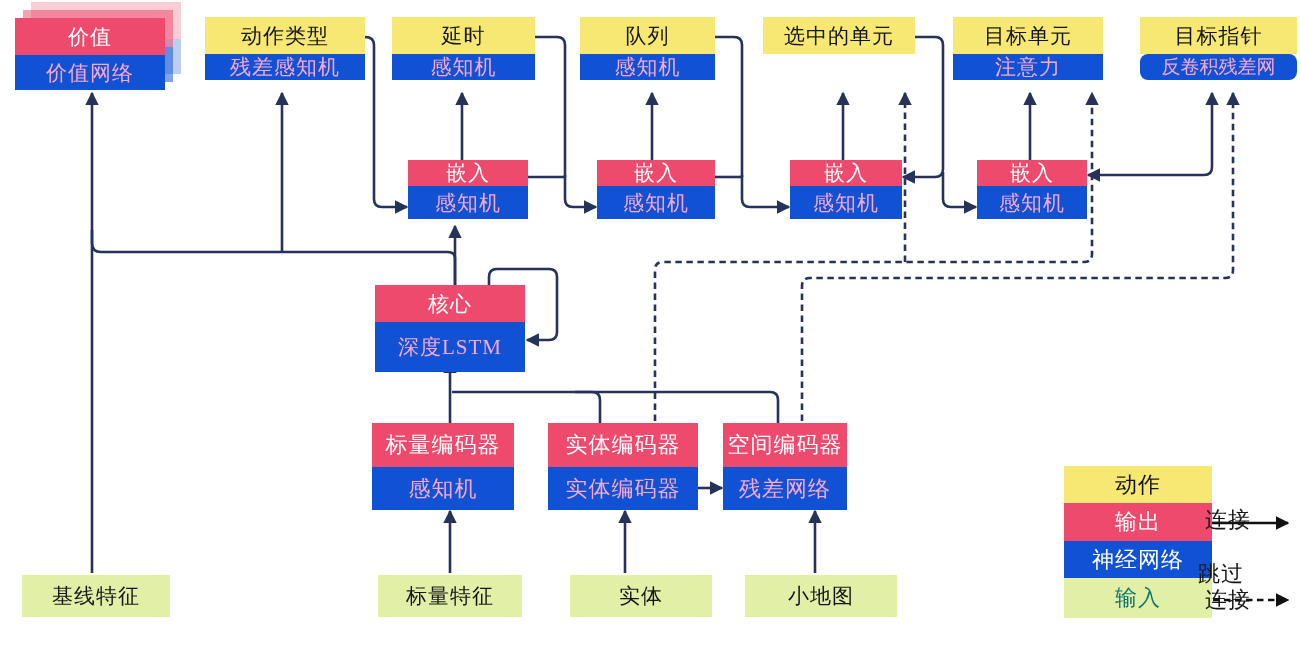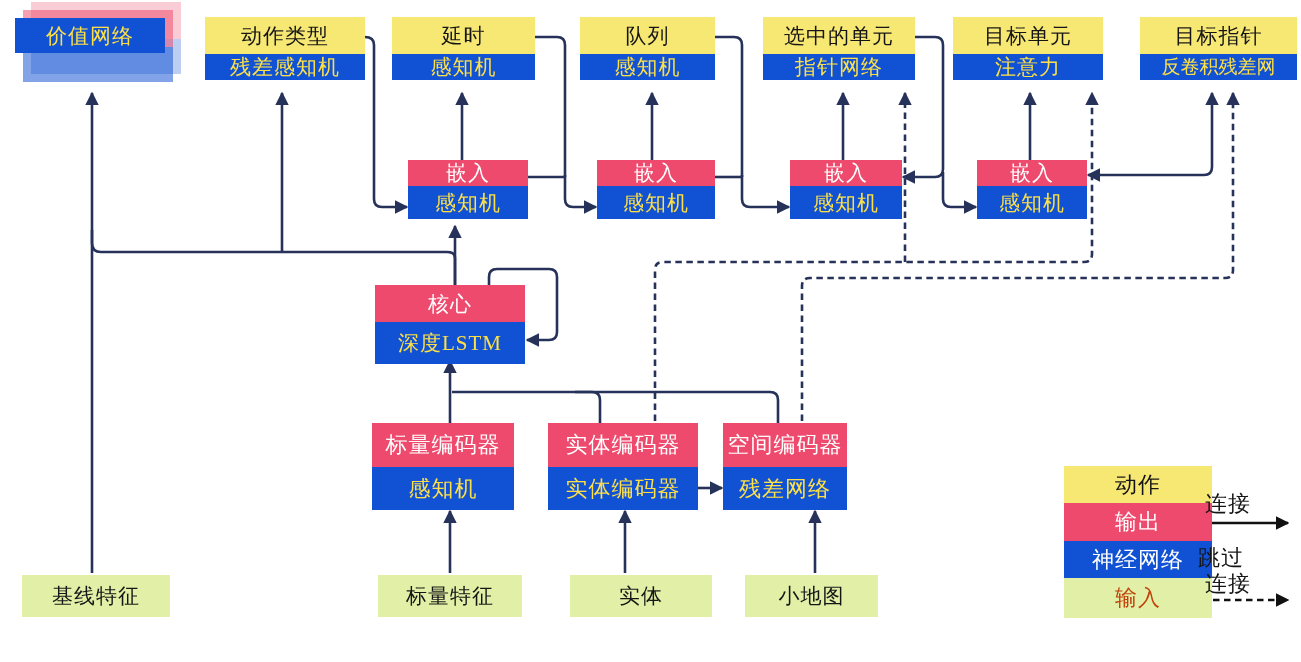--- a/index.html
+++ b/index.html
@@ -11,33 +11,33 @@
   }
   html,body{margin:0;padding:0;background:#ffffff;}
   body{font-family:"Liberation Serif","DejaVu Serif",serif;}
   #stage{position:relative;width:1301px;height:662px;background:#fff;overflow:hidden;}
   #wires{position:absolute;left:0;top:0;width:1301px;height:662px;}
   .node{position:absolute;}
   .band{display:flex;align-items:center;justify-content:center;
         font-size:21px;letter-spacing:1px;white-space:nowrap;}
   .bt.yellow,.band.yellow{background:var(--yellow);color:#151515;}
   .bt.red,.band.red{background:var(--red);color:#ffffff;}
-  .bb.blue,.band.blue{background:var(--blue);color:#fde047;}
+  .bb.blue,.band.blue{background:var(--blue);color:#f9a8d4;}
   .r1 .bt{height:37px}.r1 .bb{height:26px}
   .emb .bt{height:26px}.emb .bb{height:33px}
-  .core .bt{height:37px}.core .bb{height:42px}
+  .core .bt{height:37px}.core .bb{height:50px}
   .enc .bt{height:44px;font-size:22px}.enc .bb{height:43px;font-size:22px}
   .val .bt{height:37px}.val .bb{height:35px}
-  .small{font-size:19px !important;letter-spacing:0;}
+  .small{font-size:19px !important;letter-spacing:0;border-radius:8px;}
   .input-block{position:absolute;height:42px;background:var(--green);color:#151515;
         display:flex;align-items:center;justify-content:center;font-size:21px;letter-spacing:1px;}
   .ghost{position:absolute;}
   .g1{opacity:0.52;}
   .g2{opacity:0.28;}
-  .legend-label{position:absolute;color:#151515;font-size:22px;letter-spacing:1px;white-space:nowrap;}
+  .legend-label{position:absolute;color:#151515;font-size:22px;letter-spacing:1px;white-space:nowrap;margin-top:16px;}
   .legend-swatch{position:absolute;left:1050px;width:148px;display:flex;align-items:center;justify-content:center;
         font-size:22px;letter-spacing:1px;margin-left:14px;}
 </style>
 </head>
 <body>
 
 <div id="stage">
 
   <svg id="wires" viewBox="0 0 1301 662">
     <defs>
@@ -92,20 +92,23 @@
 
   <div class="node val ghost g2" style="left:31px;top:2px;width:150px">
     <div class="band red bt"></div>
     <div class="band blue bb"></div>
   </div>
   <div class="node val ghost g1" style="left:23px;top:10px;width:150px">
     <div class="band red bt"></div>
     <div class="band blue bb"></div>
   </div>
   <div class="node val" style="left:15px;top:18px;width:150px">
+    <div class="band red bt">
+        <span>价值</span>
+      </div>
     <div class="band blue bb">
         <span>价值网络</span>
       </div>
   </div>
 
   <div class="node r1" style="left:205px;top:17px;width:160px">
     <div class="band yellow bt">
         <span>动作类型</span>
       </div>
     <div class="band blue bb">
@@ -124,23 +127,20 @@
     <div class="band yellow bt">
         <span>队列</span>
       </div>
     <div class="band blue bb">
         <span>感知机</span>
       </div>
   </div>
   <div class="node r1" style="left:763px;top:17px;width:152px">
     <div class="band yellow bt">
         <span>选中的单元</span>
-      </div>
-    <div class="band blue bb">
-        <span>指针网络</span>
       </div>
   </div>
   <div class="node r1" style="left:953px;top:17px;width:150px">
     <div class="band yellow bt">
         <span>目标单元</span>
       </div>
     <div class="band blue bb">
         <span>注意力</span>
       </div>
   </div>
@@ -222,34 +222,34 @@
 
   <div class="input-block" style="left:22px;top:575px;width:148px">
       <span>基线特征</span>
     </div>
   <div class="input-block" style="left:378px;top:575px;width:144px">
       <span>标量特征</span>
     </div>
   <div class="input-block" style="left:570px;top:575px;width:142px">
       <span>实体</span>
     </div>
-  <div class="input-block" style="left:745px;top:575px;width:133px">
+  <div class="input-block" style="left:745px;top:575px;width:152px">
       <span>小地图</span>
     </div>
 
   <div class="legend-swatch" style="top:466px;height:37px;background:var(--yellow);color:#151515">
       <span>动作</span>
     </div>
   <div class="legend-swatch" style="top:503px;height:38px;background:var(--red);color:#ffffff">
       <span>输出</span>
     </div>
   <div class="legend-swatch" style="top:541px;height:37px;background:var(--blue);color:#fff">
       <span>神经网络</span>
     </div>
-  <div class="legend-swatch" style="top:578px;height:40px;background:var(--green);color:#c2410c">
+  <div class="legend-swatch" style="top:578px;height:40px;background:var(--green);color:#0f766e">
       <span>输入</span>
     </div>
 
   <div class="legend-label" style="left:1205px;top:489px">连接</div>
   <div class="legend-label" style="left:1198px;top:543px">跳过</div>
   <div class="legend-label" style="left:1205px;top:569px">连接</div>
 
 </div>
 
 </body></html>

